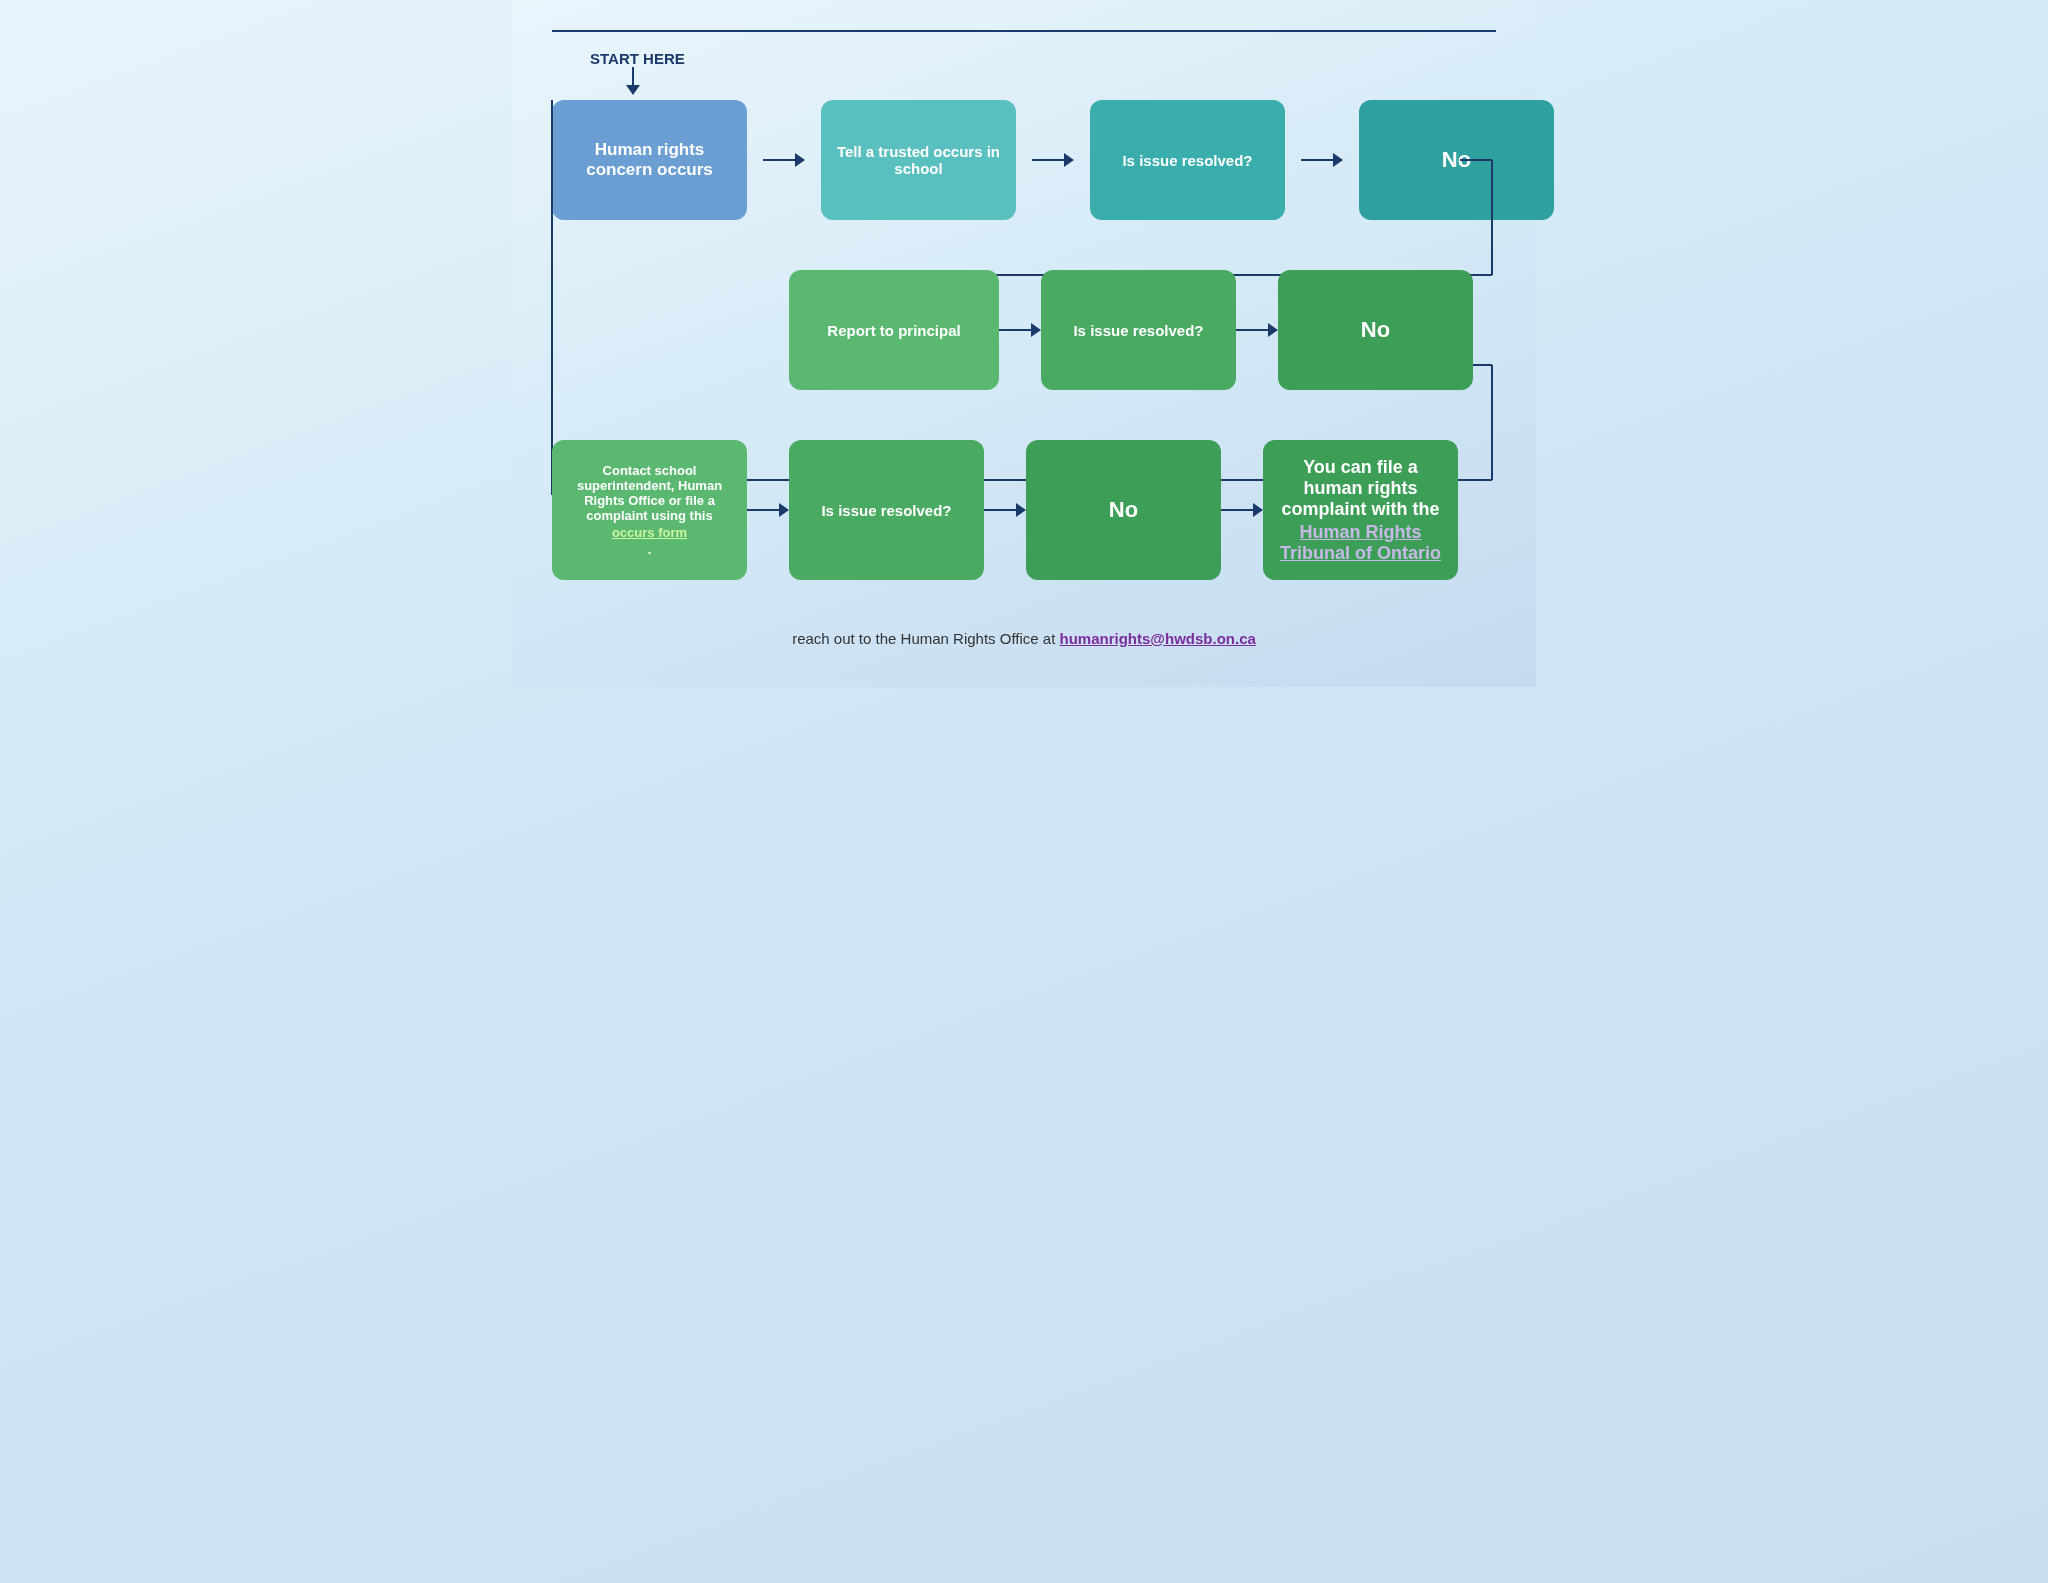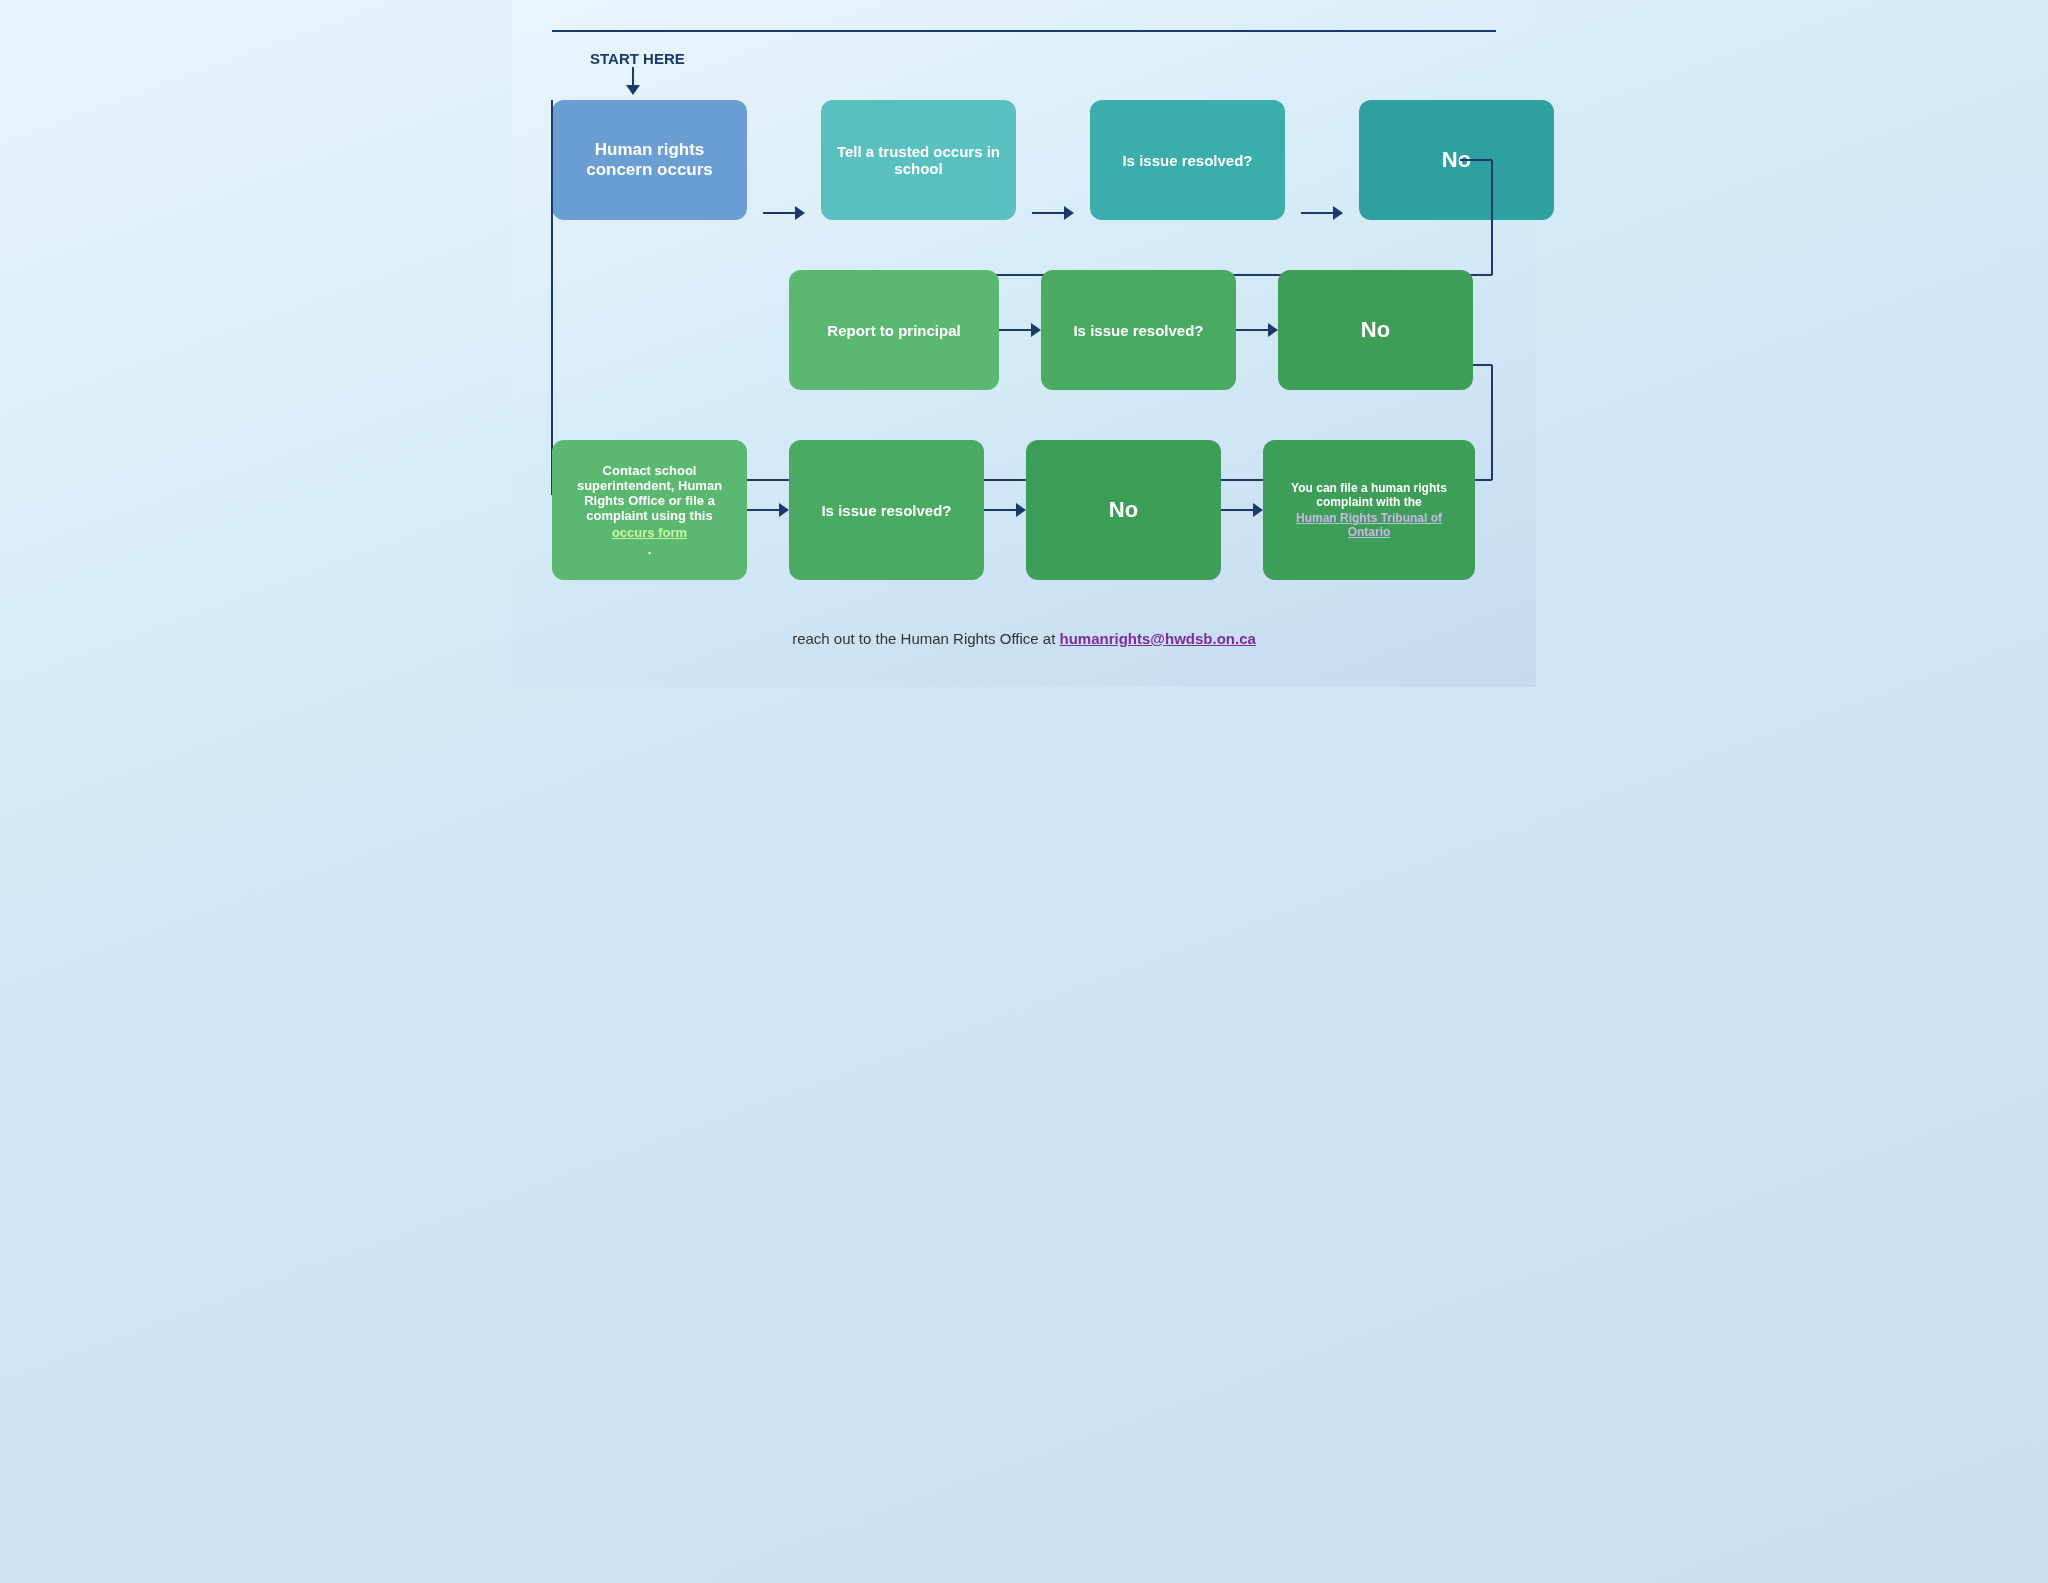--- a/index.html
+++ b/index.html
@@ -101,21 +101,21 @@
   <div class="flowchart-wrapper" style="position:relative; padding-top: 50px;">
 
     <div style="position:absolute; top:0; left:38px; font-size:15px; font-weight:700; color:#1a3a6b; display:flex; flex-direction:column; align-items:flex-start;">
       <span>START HERE</span>
       <div style="display:flex; flex-direction:column; align-items:center; margin-left:36px;">
         <div style="width:2px; height:18px; background:#1a3a6b;"></div>
         <div style="width:0; height:0; border-left:7px solid transparent; border-right:7px solid transparent; border-top:10px solid #1a3a6b;"></div>
       </div>
     </div>
 
-    <div class="flow-row" style="align-items:flex-end; gap:16px;">
+    <div class="flow-row" style="align-items:center; gap:16px;">
 
       <div class="box" style="background:#6b9fd4; width:195px; min-height:120px; font-size:17px; border-radius:12px; font-weight:700; color:white; text-align:center; padding:16px 14px; display:flex; align-items:center; justify-content:center;">
         Human rights concern occurs
       </div>
 
       <div class="arrow-h" style="width:42px; display:flex; align-items:center;">
         <div style="flex:1; height:2px; background:#1a3a6b;"></div>
         <div style="width:0; height:0; border-top:7px solid transparent; border-bottom:7px solid transparent; border-left:10px solid #1a3a6b;"></div>
       </div>
 
@@ -220,21 +220,21 @@
 
       <div class="box" style="background:#3d9e57; width:195px; min-height:140px; font-size:22px; border-radius:12px; font-weight:700; color:white; text-align:center; padding:16px 14px; display:flex; align-items:center; justify-content:center;">
         No
       </div>
 
       <div class="arrow-h" style="width:42px; display:flex; align-items:center;">
         <div style="flex:1; height:2px; background:#1a3a6b;"></div>
         <div style="width:0; height:0; border-top:7px solid transparent; border-bottom:7px solid transparent; border-left:10px solid #1a3a6b;"></div>
       </div>
 
-      <div class="box" style="background:#3d9e57; width:212px; min-height:140px; font-size:12px; border-radius:12px; font-weight:600; color:white; text-align:center; padding:14px 15px; display:flex; align-items:center; justify-content:center; flex-direction:column; gap:2px;">
+      <div class="box" style="background:#3d9e57; width:195px; min-height:140px; font-size:18px; border-radius:12px; font-weight:600; color:white; text-align:center; padding:14px 15px; display:flex; align-items:center; justify-content:center; flex-direction:column; gap:2px;">
         <span>You can file a human rights complaint with the </span>
           <a href="#" style="color:#c8b8e8; text-decoration:underline; font-weight:700;">Human Rights Tribunal of Ontario</a>
       </div>
     </div>
 
   </div>
 
   <div class="footer" style="margin-top:50px;">
     <p>
       <span>reach out to the Human Rights Office at </span><a href="mailto:humanrights@hwdsb.on.ca" class="footer-email" style="color:#7b2d9e; font-weight:700;">humanrights@hwdsb.on.ca</a>

